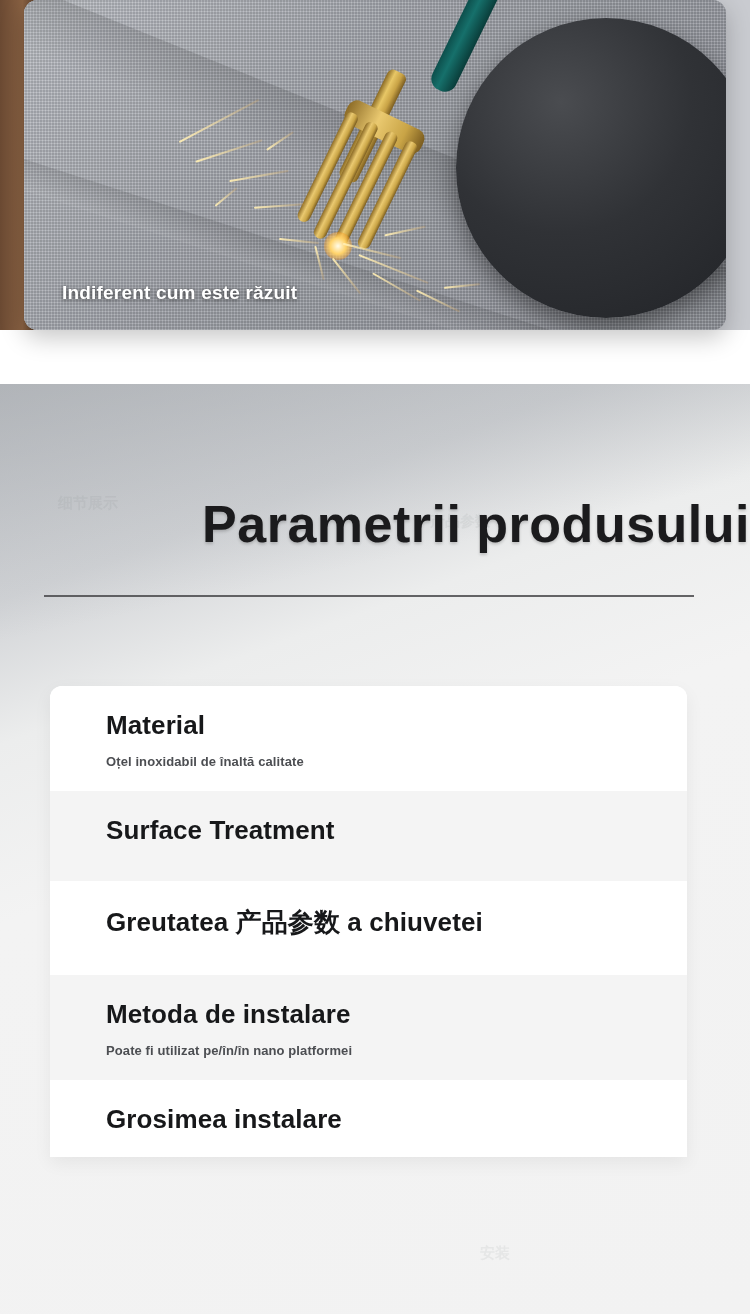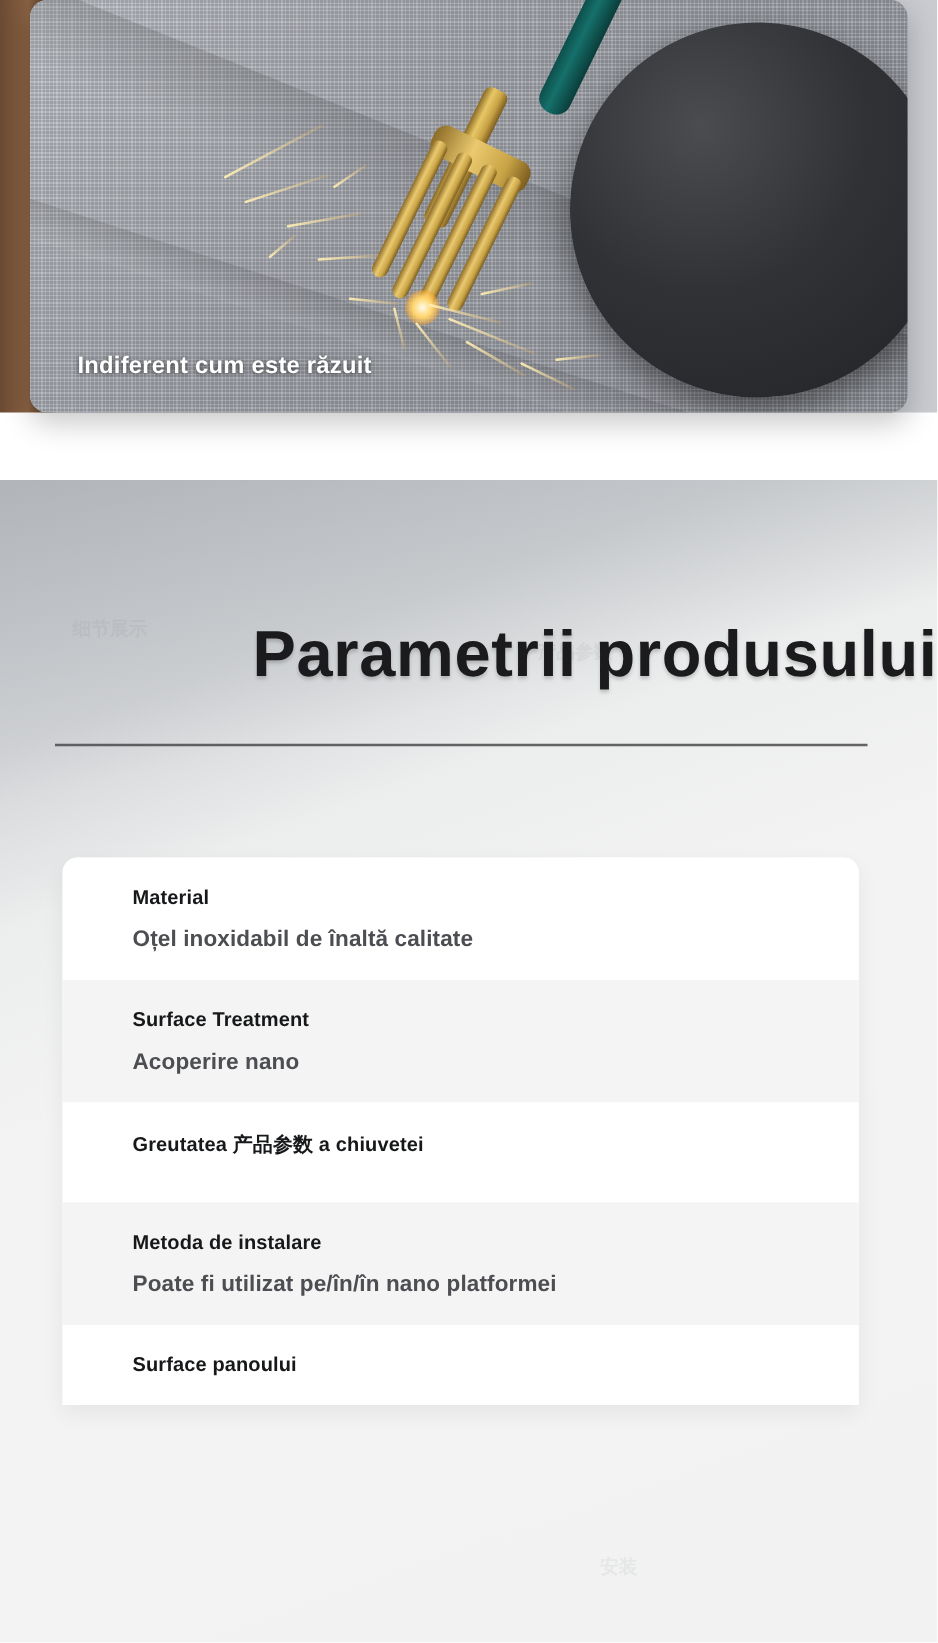--- a/index.html
+++ b/index.html
@@ -210,28 +210,28 @@
     border-radius: 12px 12px 0 0;
     overflow: hidden;
     box-shadow: 0 6px 18px rgba(0,0,0,0.06);
   }
   .spec-row {
     padding: 24px 56px 22px 56px;
     background: #ffffff;
   }
   .spec-row.alt { background: #f4f4f4; }
   .spec-label {
-    font-size: 16px;
+    font-size: 26px;
     font-weight: bold;
     color: #17181a;
     letter-spacing: 0.1px;
     margin-bottom: 13px;
   }
   .spec-value {
-    font-size: 18px;
+    font-size: 13px;
     font-weight: bold;
     color: #4c4e52;
     letter-spacing: 0.1px;
   }
   .spec-row.last .spec-label { margin-bottom: 0; }
 </style>
 </head>
 <body>
 
 <div class="page">
@@ -293,32 +293,31 @@
 
     <div class="spec-card">
 
       <div class="spec-row">
         <div class="spec-label">Material</div>
         <div class="spec-value">Oțel inoxidabil de înaltă calitate</div>
       </div>
 
       <div class="spec-row alt">
         <div class="spec-label">Surface Treatment</div>
-        <div class="spec-value">Acoperire nano</div>
       </div>
 
       <div class="spec-row">
         <div class="spec-label">Greutatea 产品参数 a chiuvetei</div>
       </div>
 
       <div class="spec-row alt">
         <div class="spec-label">Metoda de instalare</div>
         <div class="spec-value">Poate fi utilizat pe/în/în nano platformei</div>
       </div>
 
       <div class="spec-row last">
-        <div class="spec-label">Surface panoului</div>
+        <div class="spec-label">Grosimea instalare</div>
       </div>
 
     </div>
   </div>
 
 </div>
 
 </body></html>

